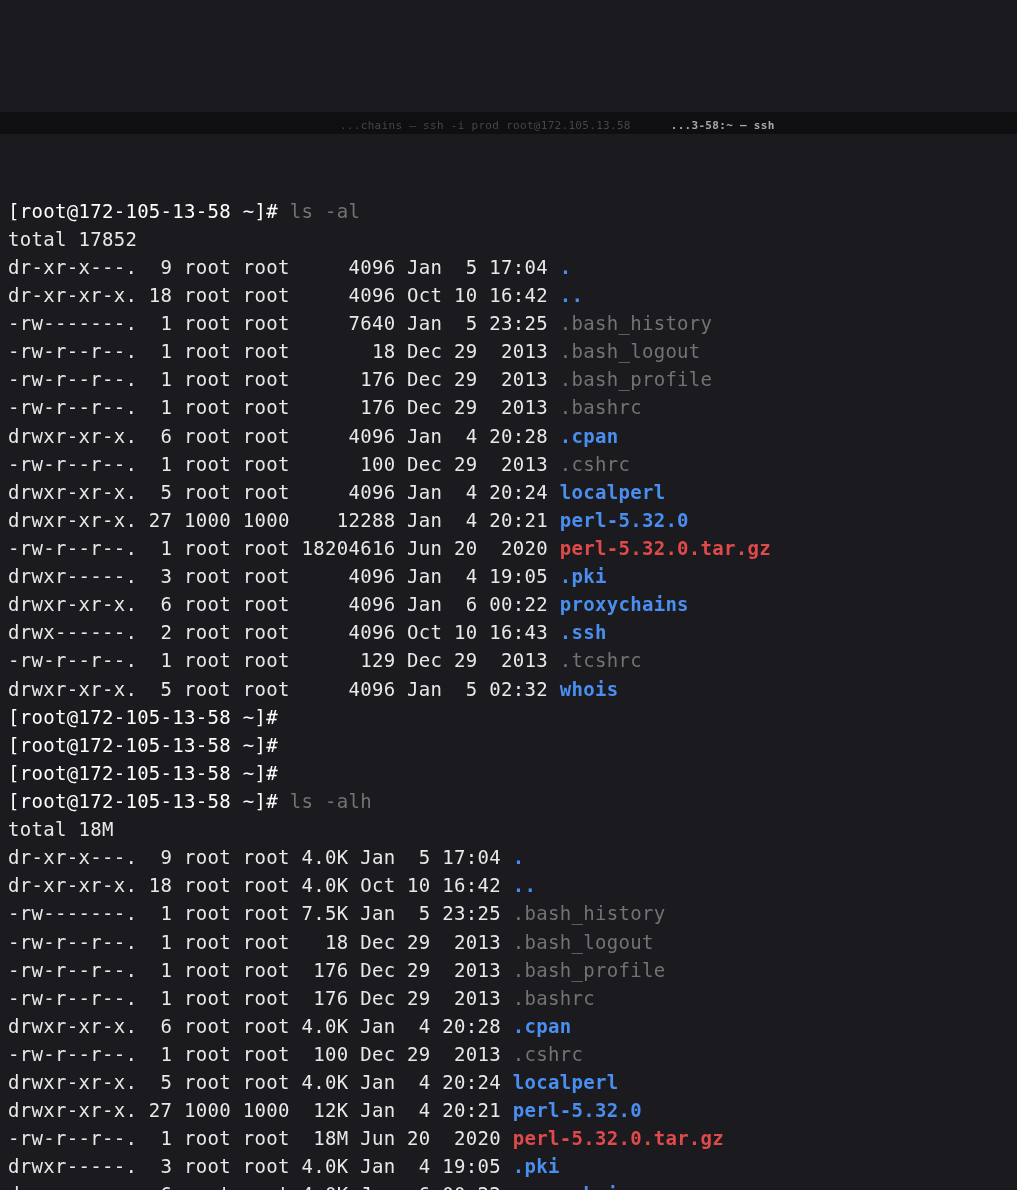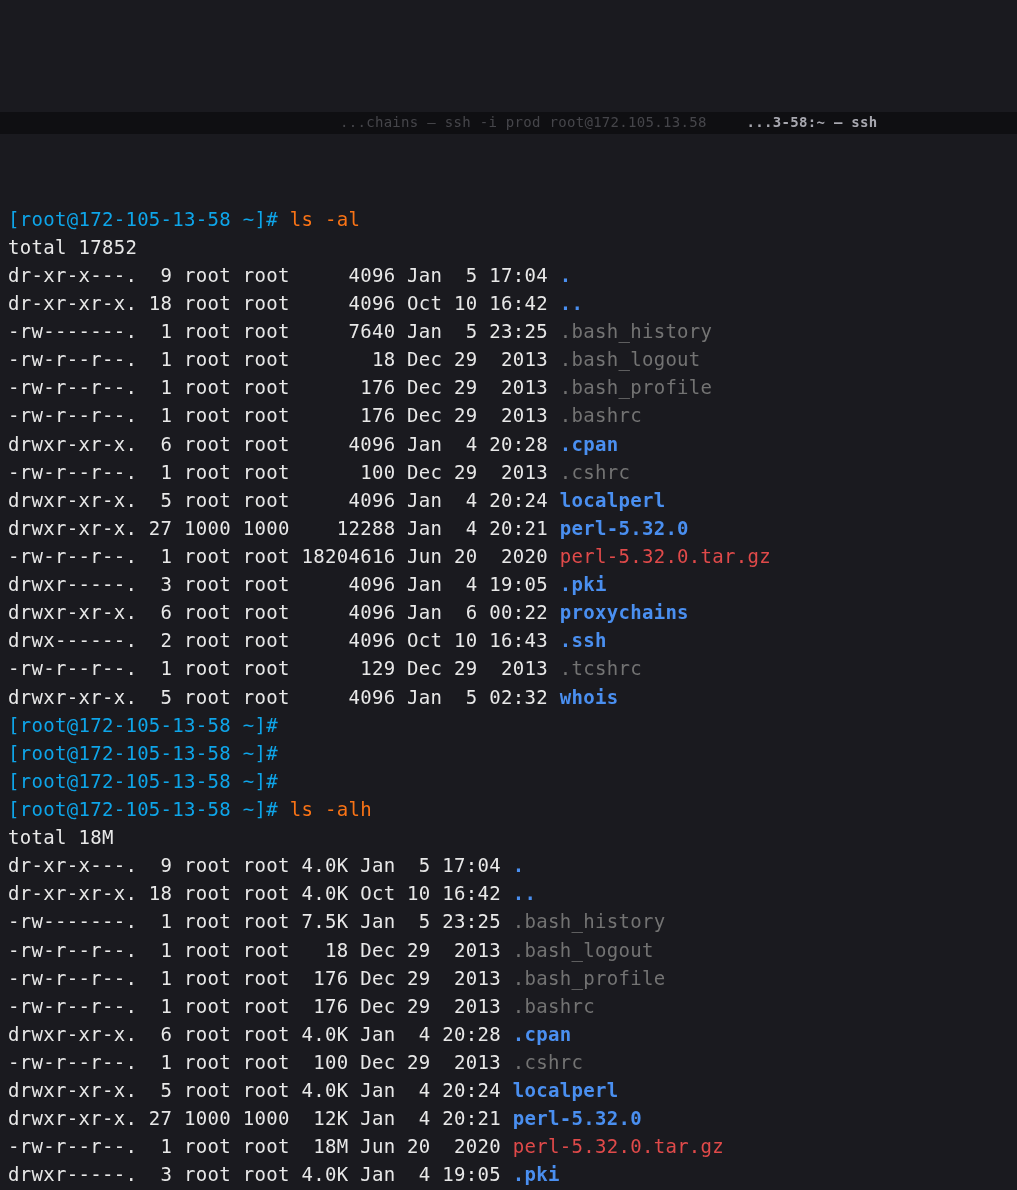--- a/index.html
+++ b/index.html
@@ -12,33 +12,33 @@
       padding: 4px 8px;
       width: 1017px;
       white-space: pre;
       letter-spacing: 0.3px;
     }
     .tabbar {
       display: flex;
       height: 22px;
       background: #0f0f12;
       color: #6a6a70;
-      font-size: 14px;
-      align-items: flex-start;
+      font-size: 11px;
+      align-items: flex-end;
       gap: 40px;
       padding-left: 340px;
-      margin: -4px -8px 14px -8px;
+      margin: -4px -8px 6px -8px;
       overflow: hidden;
     }
     .tabbar span { opacity: 0.6; }
     .tabbar .active { opacity: 0.9; color: #b8b8c0; font-weight: bold; }
-    .prompt-bracket { color: #0ea5e9; }
-    .cmd { color: #f97316; }
+    .prompt-bracket { color: #ffffff; }
+    .cmd { color: #737373; }
     .dir { color: #4a8ff0; font-weight: 600; }
-    .archive { color: #e04a4a; font-weight: 400; }
+    .archive { color: #e04a4a; font-weight: 700; }
     .plain { color: #737373; }
     .row span { display: inline; }
   </style>
 </head>
 <body>
 
 
 
 <div class="tabbar">
   <span>...chains — ssh -i prod root@172.105.13.58</span>

